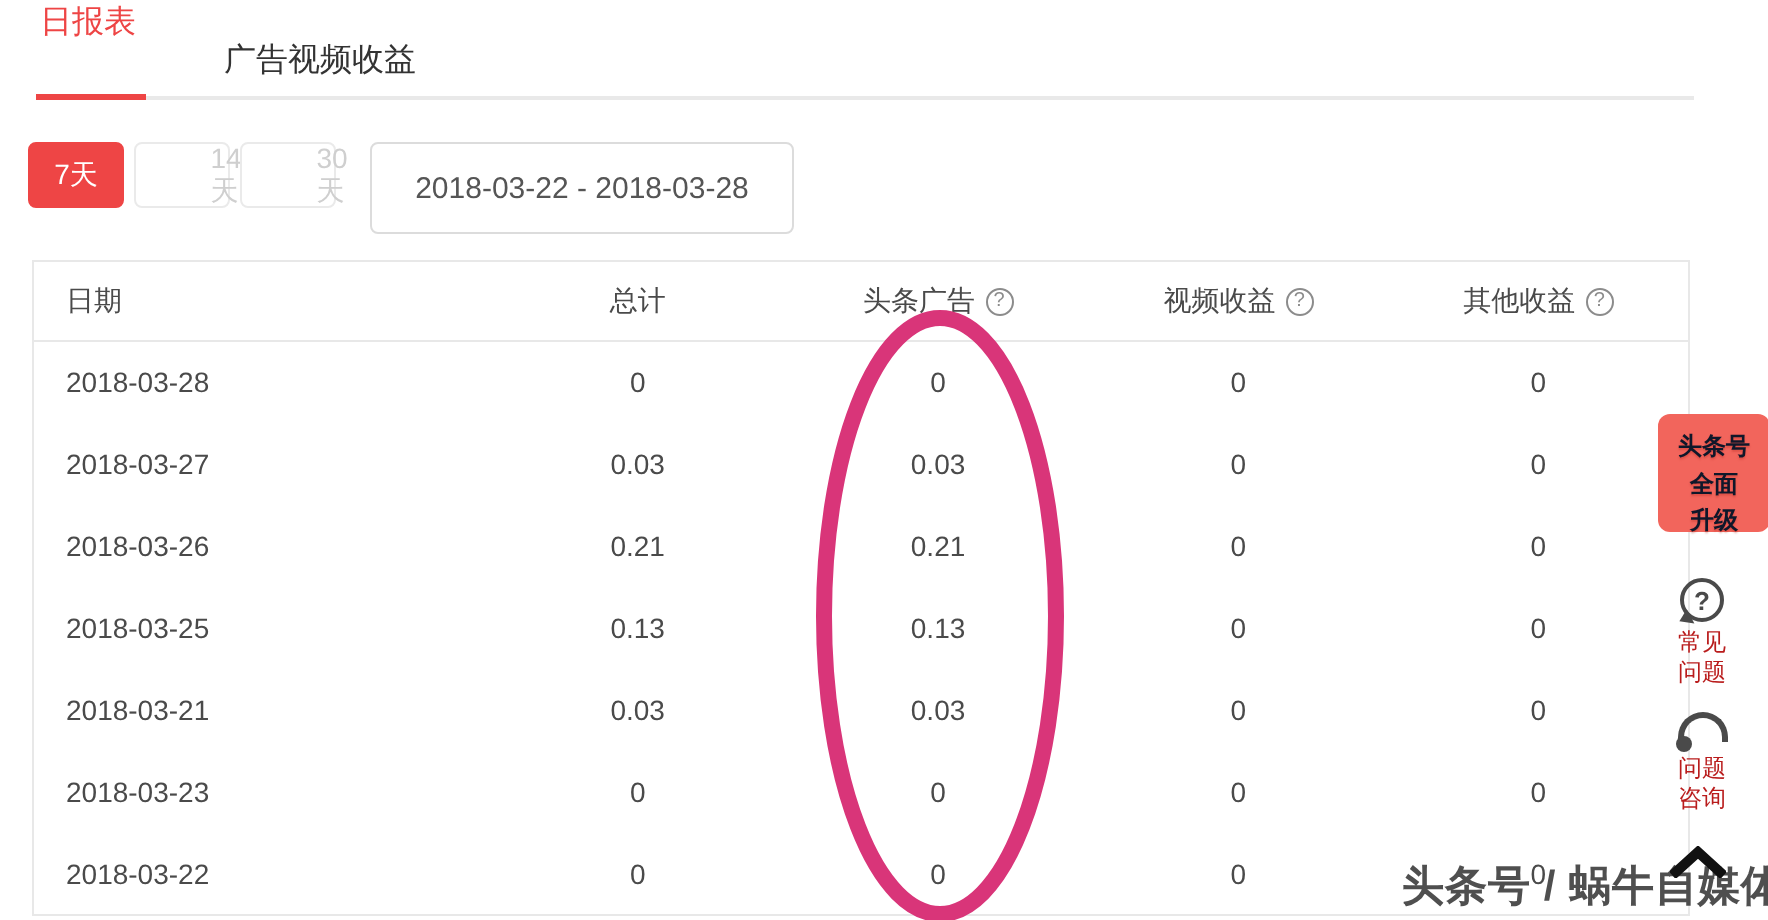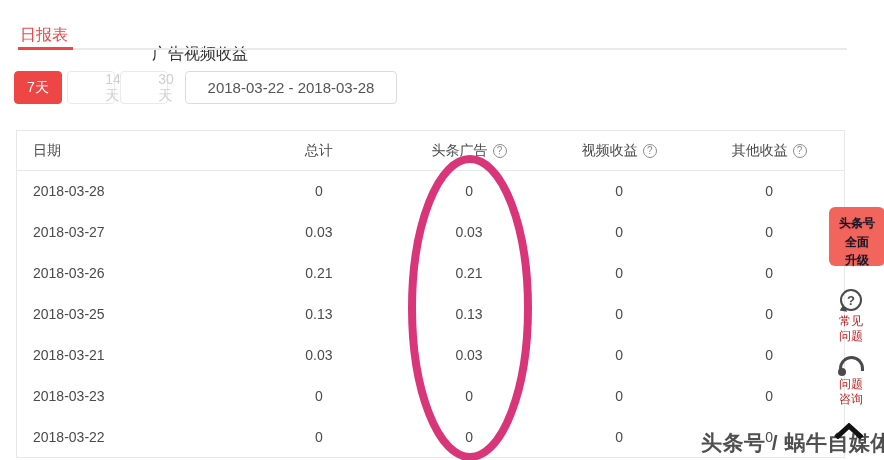--- a/index.html
+++ b/index.html
@@ -1,36 +1,36 @@
 <!DOCTYPE html>
 <html><head>
 <meta charset="utf-8">
 <style>
   * { margin:0; padding:0; box-sizing:border-box; }
   html,body { background:#fff; }
   body { font-family:"Liberation Sans","DejaVu Sans",sans-serif; }
   #screen { position:relative; width:884px; height:460px; background:#fff; overflow:hidden; }
 
   
-  .tabs { position:absolute; left:20px; top:25px; display:flex;gap:40px; }
+  .tabs { position:absolute; left:20px; top:1px; display:flex; }
   .tab { font-size:16px; color:#333; cursor:pointer; }
   .tab.active { color:#ee4545; }
   .tab + .tab { margin-left:44px;margin-top:19px; }
   .tab-divider { position:absolute; left:18px; top:48px; width:829px; height:2px; background:#e9e9e9; }
   .tab-underline { position:absolute; left:18px; top:47px; width:55px; height:3px; background:#ee4545; }
 
   
   .range-btn { position:absolute; top:71px; height:33px; width:48px; border-radius:4px;
                font-size:14px; display:flex; align-items:center; justify-content:center; cursor:pointer; }
   .range-btn.active { background:#ee4545; color:#fff; border:1px solid #ee4545; }
   .range-btn.idle { background:#fff; color:#cfcfcf; border:1px solid #eaeaea;padding-left:44px; }
   #btn-7d  { left:14px; }
   #btn-14d { left:67px; }
   #btn-30d { left:120px; }
-  .date-range { position:absolute; left:185px; top:71px; width:212px; height:33px;
+  .date-range { position:absolute; left:185px; top:71px; width:212px; height:46px;
                 border:1px solid #dcdcdc; border-radius:4px; background:#fff;
                 display:flex; align-items:center; justify-content:center;
                 font-size:15px; color:#555; cursor:pointer; }
 
   
   .report-table { position:absolute; left:16px; top:130px; width:829px;
                   border:1px solid #e8e8e8; background:#fff; border-collapse:collapse; table-layout:fixed; }
   .report-table col.c0 { width:227px; }
   .report-table col.cn { width:150px; }
   .report-table th { height:40px; font-weight:normal; font-size:14px; color:#4a4a4a;

